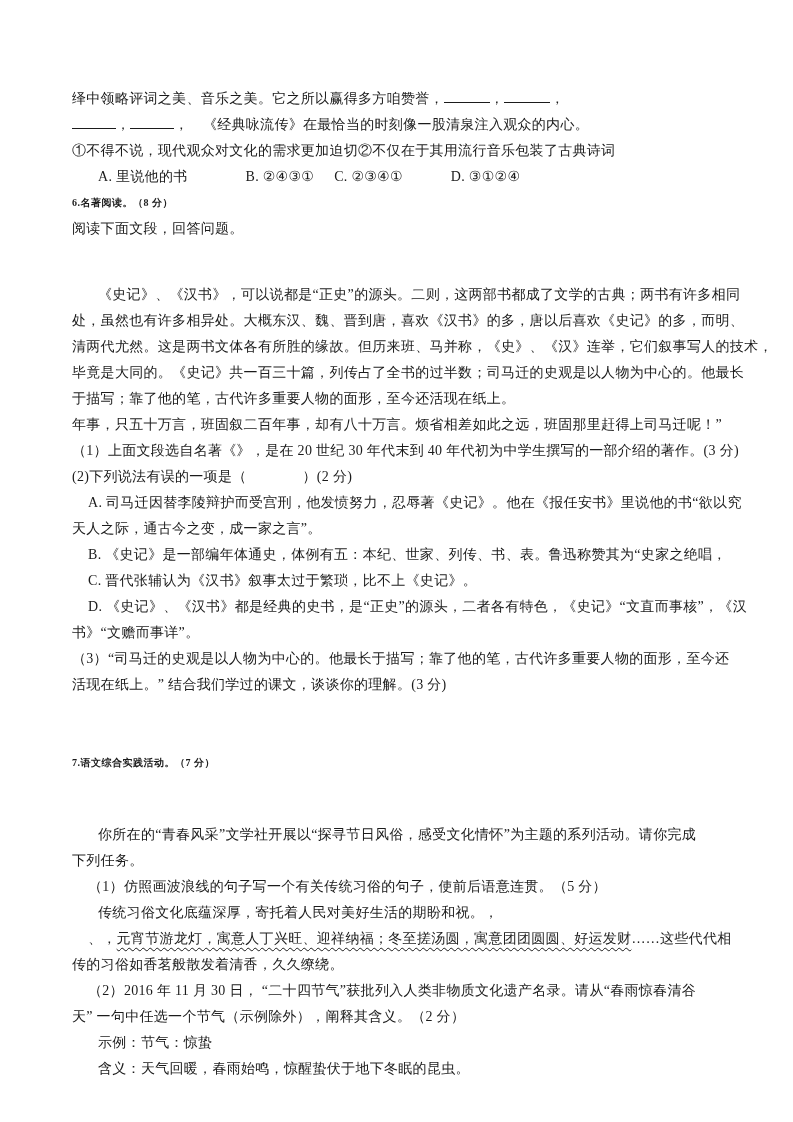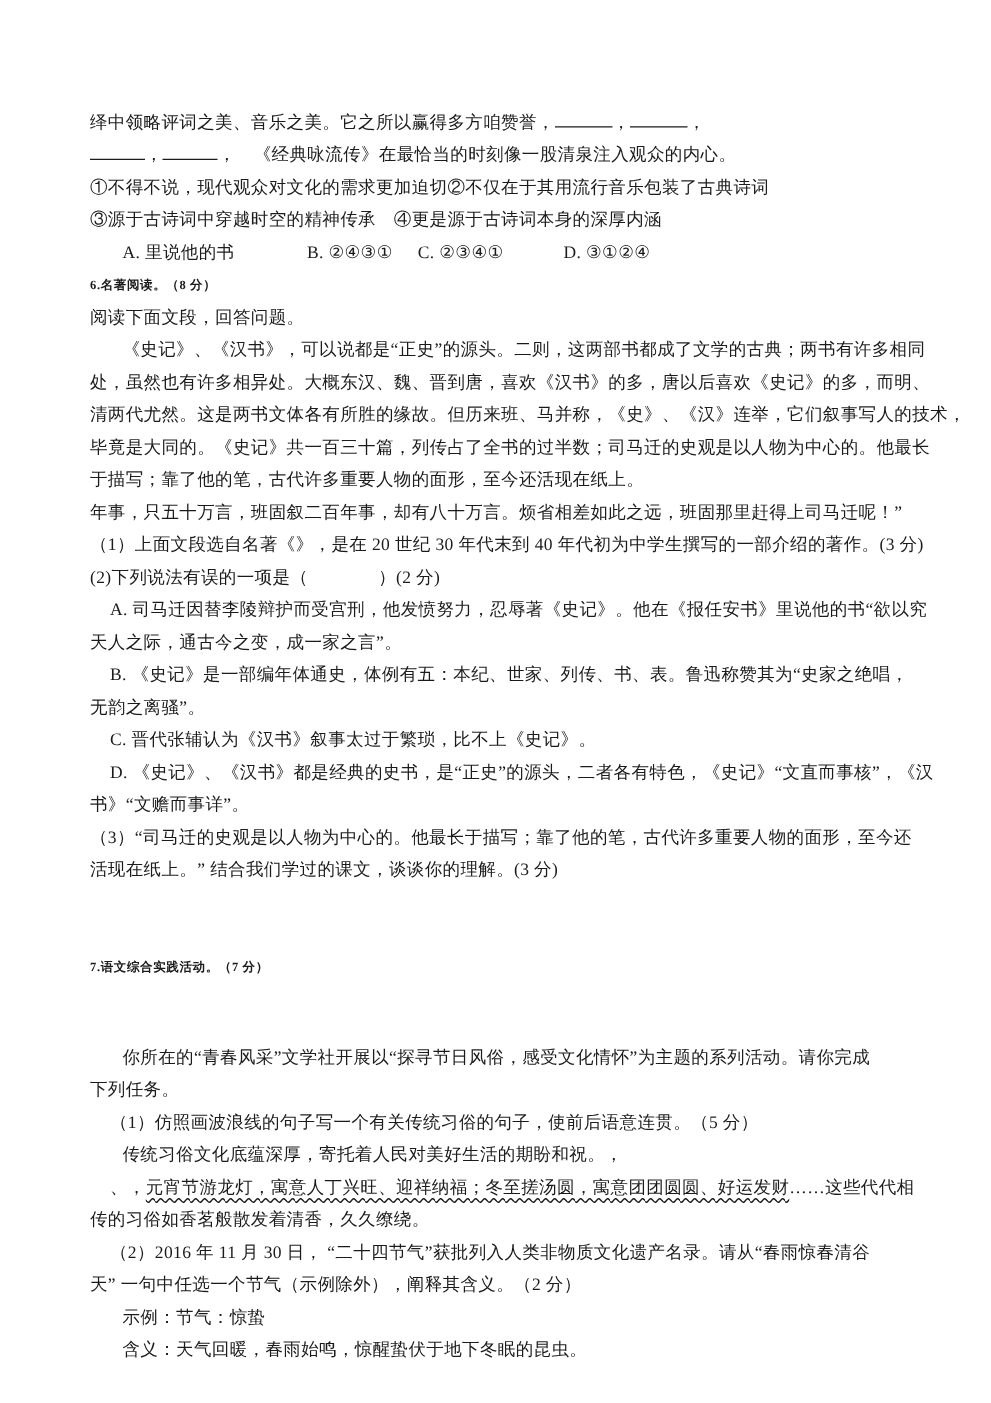--- a/index.html
+++ b/index.html
@@ -49,36 +49,34 @@
     text-underline-offset: 4px;
   }
 </style>
 </head>
 <body>
 
 <div class="page" style="background: rgb(255, 255, 255); color: rgb(27, 27, 27);">
     <div class="line"><span>绎中领略评词之美、音乐之美。它之所以赢得多方咱赞誉，</span><span class="blank" style="width: 46px;"></span><span>，</span><span class="blank" style="width: 46px;"></span><span>，</span></div>
     <div class="line"><span class="blank" style="width: 44px;"></span><span>，</span><span class="blank" style="width: 44px;"></span><span>，　《经典咏流传》在最恰当的时刻像一股清泉注入观众的内心。</span></div>
     <div class="line"><span>①不得不说，现代观众对文化的需求更加迫切②不仅在于其用流行音乐包装了古典诗词</span></div>
-    <div class="line"><span>③源于古诗词中穿越时空的精神传承　④更是源于古诗词本身的深厚内涵</span></div>
     <div class="line" style="padding-left: 26px;"><span>A. 里说他的书</span><span class="gap" style="width: 58px;"></span><span>B. ②④③①</span><span class="gap" style="width: 20px;"></span><span>C. ②③④①</span><span class="gap" style="width: 48px;"></span><span>D. ③①②④</span></div>
     <div class="line bold"><span>6.名著阅读。（8 分）</span></div>
     <div class="line"><span>阅读下面文段，回答问题。</span></div>
-    <div class="line" style="padding-left: 26px;"><span>《史记》、《汉书》，可以说都是“正史”的源头。二则，这两部书都成了文学的古典；两书有许多相同</span></div>
+    <div class="line" style="padding-left: 26px; margin-top: 40px;"><span>《史记》、《汉书》，可以说都是“正史”的源头。二则，这两部书都成了文学的古典；两书有许多相同</span></div>
     <div class="line"><span>处，虽然也有许多相异处。大概东汉、魏、晋到唐，喜欢《汉书》的多，唐以后喜欢《史记》的多，而明、</span></div>
     <div class="line"><span>清两代尤然。这是两书文体各有所胜的缘故。但历来班、马并称，《史》、《汉》连举，它们叙事写人的技术，</span></div>
     <div class="line"><span>毕竟是大同的。《史记》共一百三十篇，列传占了全书的过半数；司马迁的史观是以人物为中心的。他最长</span></div>
     <div class="line"><span>于描写；靠了他的笔，古代许多重要人物的面形，至今还活现在纸上。</span></div>
     <div class="line"><span>年事，只五十万言，班固叙二百年事，却有八十万言。烦省相差如此之远，班固那里赶得上司马迁呢！”</span></div>
     <div class="line"><span>（1）上面文段选自名著《》，是在 20 世纪 30 年代末到 40 年代初为中学生撰写的一部介绍的著作。(3 分)</span></div>
     <div class="line"><span>(2)下列说法有误的一项是（</span><span class="gap" style="width: 56px;"></span><span>）(2 分)</span></div>
     <div class="line" style="padding-left: 16px;"><span>A. 司马迁因替李陵辩护而受宫刑，他发愤努力，忍辱著《史记》。他在《报任安书》里说他的书“欲以究</span></div>
     <div class="line"><span>天人之际，通古今之变，成一家之言”。</span></div>
     <div class="line" style="padding-left: 16px;"><span>B. 《史记》是一部编年体通史，体例有五：本纪、世家、列传、书、表。鲁迅称赞其为“史家之绝唱，</span></div>
-    <div class="line"><span>无韵之离骚”。</span></div>
     <div class="line" style="padding-left: 16px;"><span>C. 晋代张辅认为《汉书》叙事太过于繁琐，比不上《史记》。</span></div>
     <div class="line" style="padding-left: 16px;"><span>D. 《史记》、《汉书》都是经典的史书，是“正史”的源头，二者各有特色，《史记》“文直而事核”，《汉</span></div>
     <div class="line"><span>书》“文赡而事详”。</span></div>
     <div class="line"><span>（3）“司马迁的史观是以人物为中心的。他最长于描写；靠了他的笔，古代许多重要人物的面形，至今还</span></div>
     <div class="line"><span>活现在纸上。” 结合我们学过的课文，谈谈你的理解。(3 分)</span></div>
     <div class="line spacer" style="height: 52px;"></div>
     <div class="line bold"><span>7.语文综合实践活动。（7 分）</span></div>
     <div class="line" style="padding-left: 26px; margin-top: 46px;"><span>你所在的“青春风采”文学社开展以“探寻节日风俗，感受文化情怀”为主题的系列活动。请你完成</span></div>
     <div class="line"><span>下列任务。</span></div>
     <div class="line" style="padding-left: 16px;"><span>（1）仿照画波浪线的句子写一个有关传统习俗的句子，使前后语意连贯。（5 分）</span></div>

